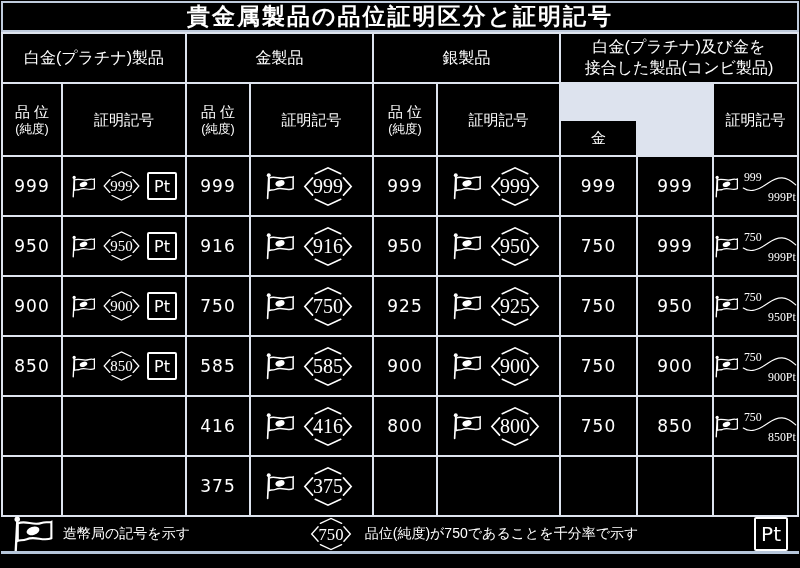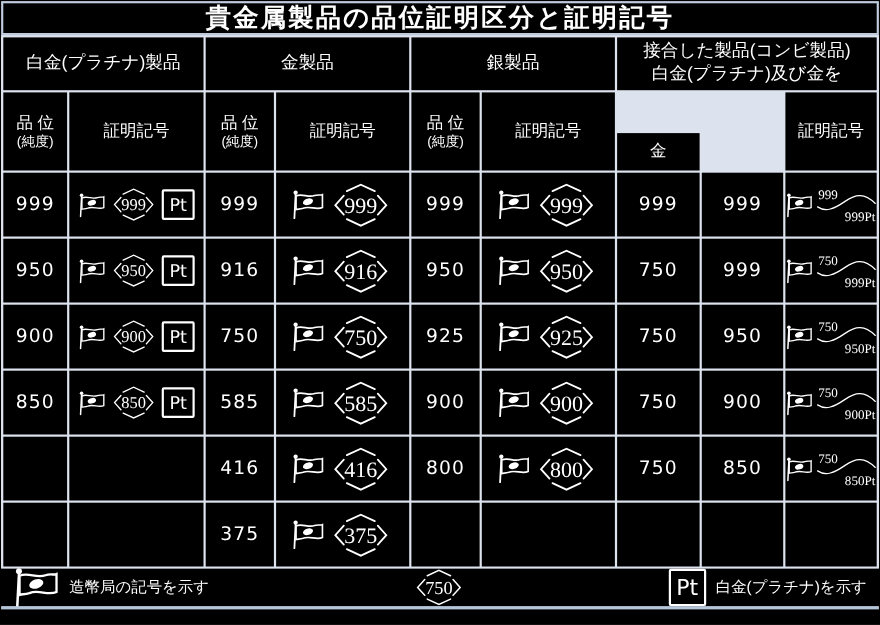--- a/index.html
+++ b/index.html
@@ -32,22 +32,22 @@
     <span>貴金属製品の品位証明区分と証明記号</span>
   </div>
 
   <div class="tbl">
 
     <div class="cell ghead" style="grid-area:1/1/2/3">白金(プラチナ)製品</div>
     <div class="cell ghead" style="grid-area:1/5/2/7">銀製品</div>
     <div class="cell ghead" style="grid-area:1/3/2/5">金製品</div>
     <div class="cell ghead" style="grid-area:1/7/2/10">
       <div>
+        <div>白金(プラチナ)及び金を</div>
         <div>接合した製品(コンビ製品)</div>
-        <div>白金(プラチナ)及び金を</div>
       </div>
     </div>
 
     <div class="cell subhead" style="grid-area:2/1/4/2">
       <div>
           <div>品 位</div>
            <div class="small">(純度)</div>
         </div>
     </div>
     <div class="cell subhead" style="grid-area:2/2/4/3">証明記号</div>
@@ -418,23 +418,23 @@
     <div class="leg-item">
       <span class="mark-cell">
           <svg width="50" height="36" viewBox="0 0 66 47">
             <path d="M19 9.5 L33 3 L47 9.5" fill="none" stroke="#fff" stroke-width="1.8" stroke-linecap="round"></path>
             <path d="M19 37.5 L33 44 L47 37.5" fill="none" stroke="#fff" stroke-width="1.8" stroke-linecap="round"></path>
             <path d="M16 14 L7.5 23.5 L16 33" fill="none" stroke="#fff" stroke-width="1.8" stroke-linecap="round"></path>
             <path d="M50 14 L58.5 23.5 L50 33" fill="none" stroke="#fff" stroke-width="1.8" stroke-linecap="round"></path>
             <text x="33" y="31" fill="#fff" font-size="22" font-family="&quot;Liberation Serif&quot;,&quot;DejaVu Serif&quot;,serif" text-anchor="middle">750</text>
           </svg>
         </span>
+      <span class="leg-text">品位(純度)が750であることを千分率で示す</span>
     </div>
     <div class="leg-item">
       <span class="mark-cell">
           <span class="ptbox" style="height: 30px; font-size: 20px;">Pt</span>
         </span>
-      <span class="leg-text">白金(プラチナ)を示す</span>
     </div>
   </div>
 
   <div class="bottom-bar"></div>
 </div>
 
 </body></html>

